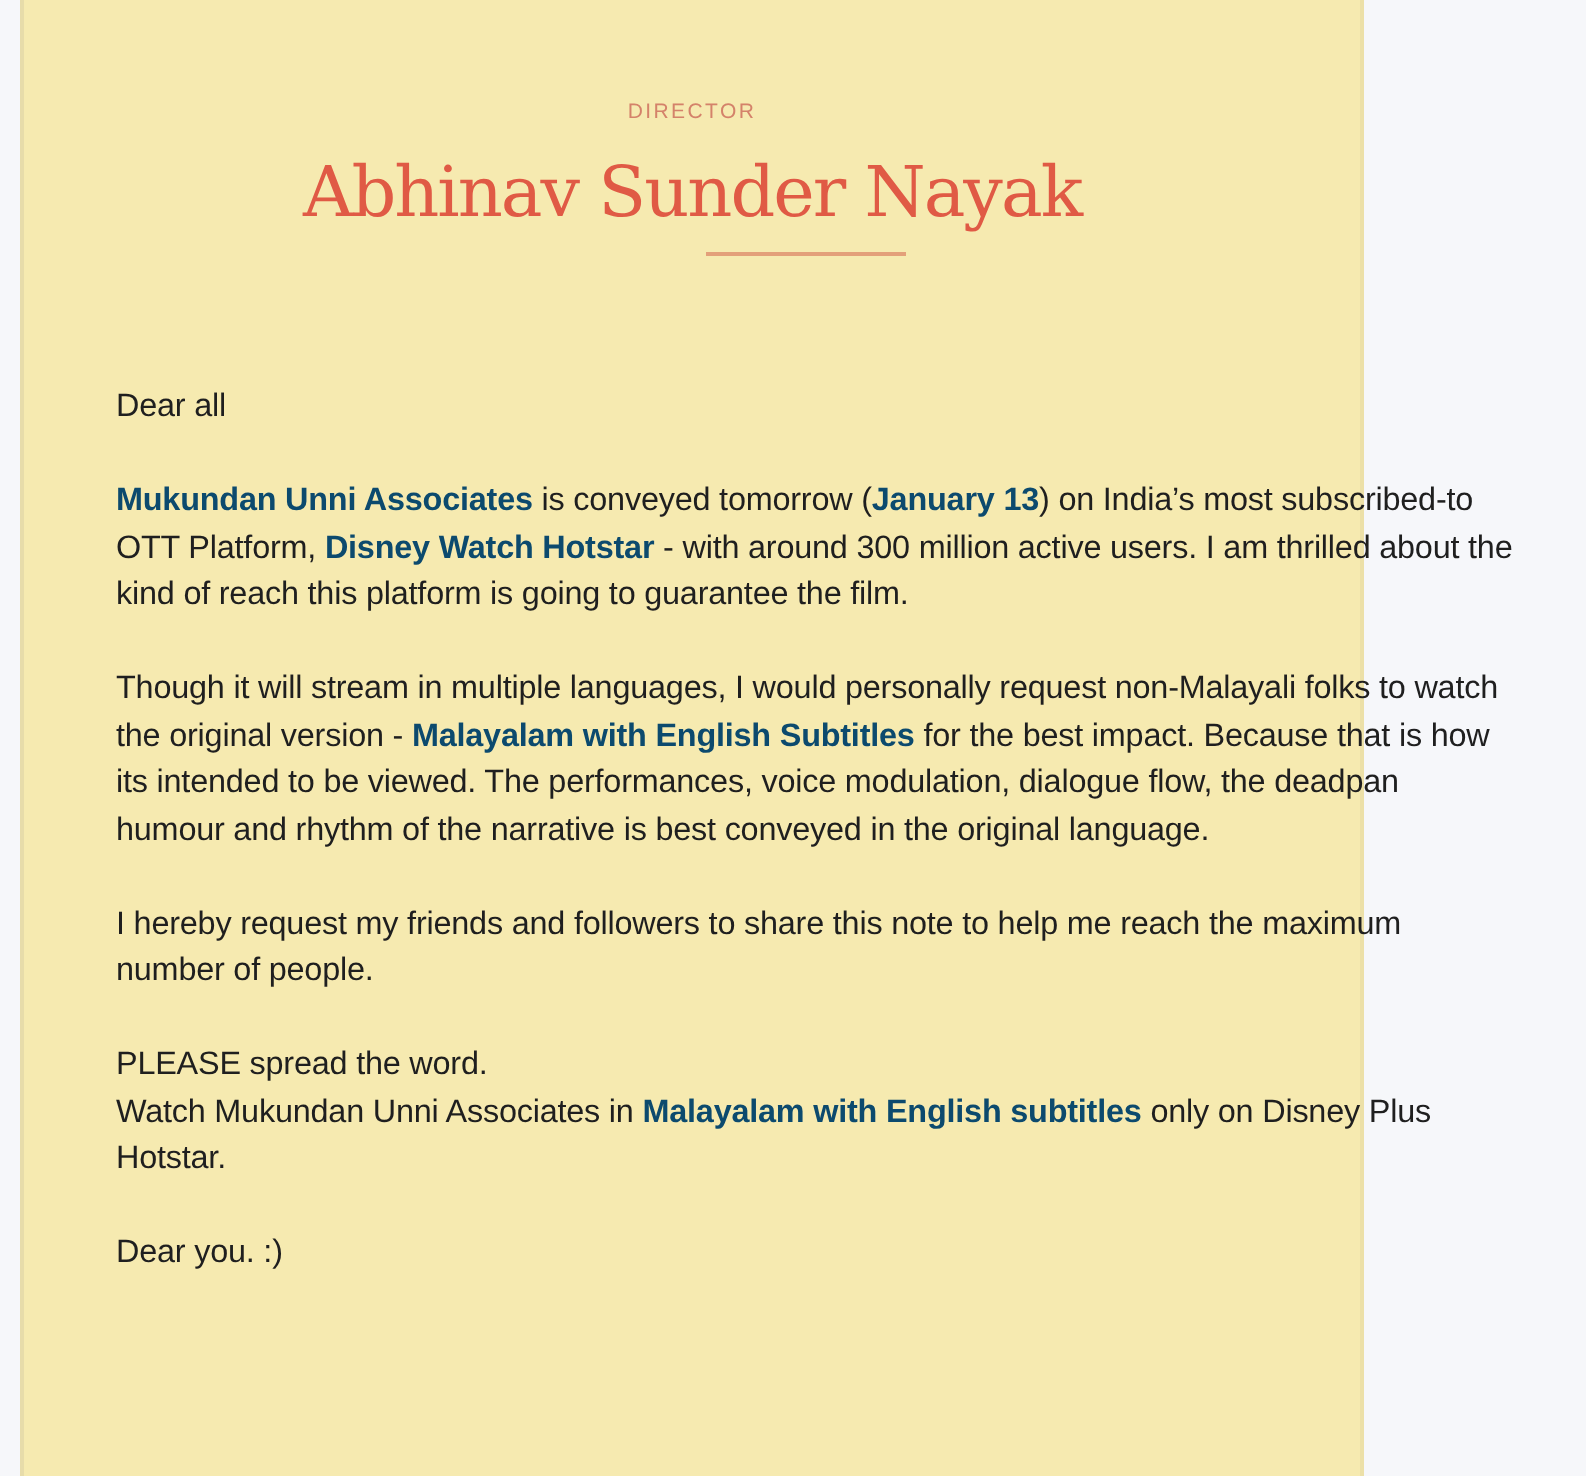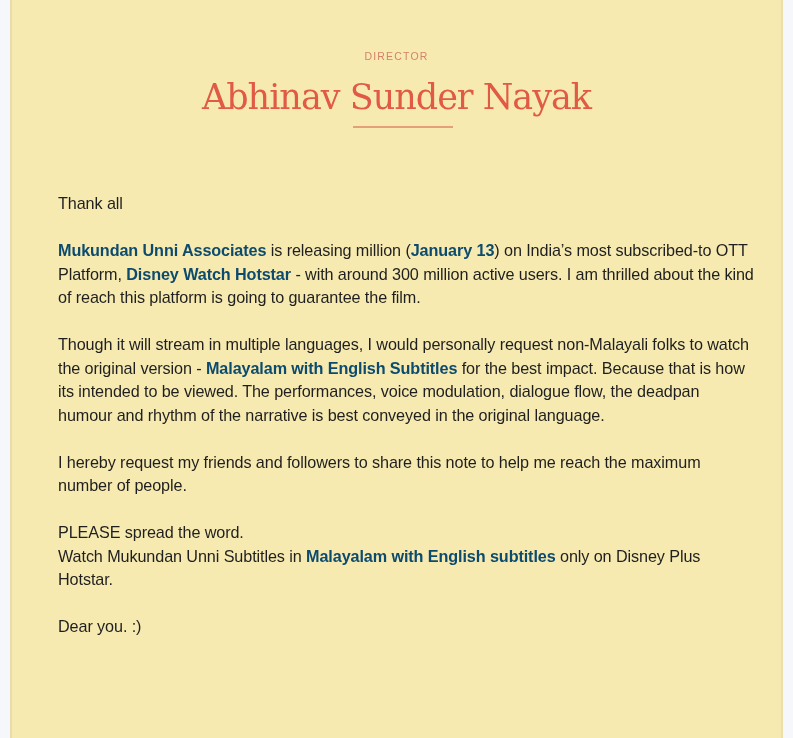--- a/index.html
+++ b/index.html
@@ -7,21 +7,21 @@
       padding: 0;
       width: 793px;
       height: 738px;
       background: #f6f7fa;
       overflow: hidden;
     }
     .card {
       position: absolute;
       left: 10px;
       top: 0;
-      width: 773px;
+      width: 672px;
       height: 738px;
       background: #f6eab0;
       border-left: 2px solid #e7dcaa;
       border-right: 2px solid #ece0a8;
       box-sizing: border-box;
     }
     .role {
       position: absolute;
       top: 50px;
       left: 0;
@@ -74,25 +74,25 @@
   </style>
 </head>
 <body>
 
 <div class="card">
   <div class="role">DIRECTOR</div>
   <div class="name">Abhinav Sunder Nayak</div>
   <div class="divider"></div>
 
   <div class="body">
-    <p>Thank all</p>
+    <p>Dear all</p>
 
-    <p><b>Mukundan Unni Associates</b><span> is releasing million (</span><b>January 13</b><span>) on India’s most subscribed-to OTT Platform, </span><b>Disney Watch Hotstar</b><span> - with around 300 million active users. I am thrilled about the kind of reach this platform is going to guarantee the film.</span></p>
+    <p><b>Mukundan Unni Associates</b><span> is conveyed tomorrow (</span><b>January 13</b><span>) on India’s most subscribed-to OTT Platform, </span><b>Disney Watch Hotstar</b><span> - with around 300 million active users. I am thrilled about the kind of reach this platform is going to guarantee the film.</span></p>
 
     <p><span>Though it will stream in multiple languages, I would personally request non-Malayali folks to watch the original version - </span><b>Malayalam with English Subtitles</b><span> for the best impact. Because that is how its intended to be viewed. The performances, voice modulation, dialogue flow, the deadpan humour and rhythm of the narrative is best conveyed in the original language.</span></p>
 
     <p>I hereby request my friends and followers to share this note to help me reach the maximum number of people.</p>
 
-    <p><span>PLEASE spread the word.</span><br><span>Watch Mukundan Unni Subtitles in </span><b>Malayalam with English subtitles</b><span> only on Disney Plus Hotstar.</span></p>
+    <p><span>PLEASE spread the word.</span><br><span>Watch Mukundan Unni Associates in </span><b>Malayalam with English subtitles</b><span> only on Disney Plus Hotstar.</span></p>
 
     <p>Dear you. :)</p>
   </div>
 </div>
 
 </body></html>

